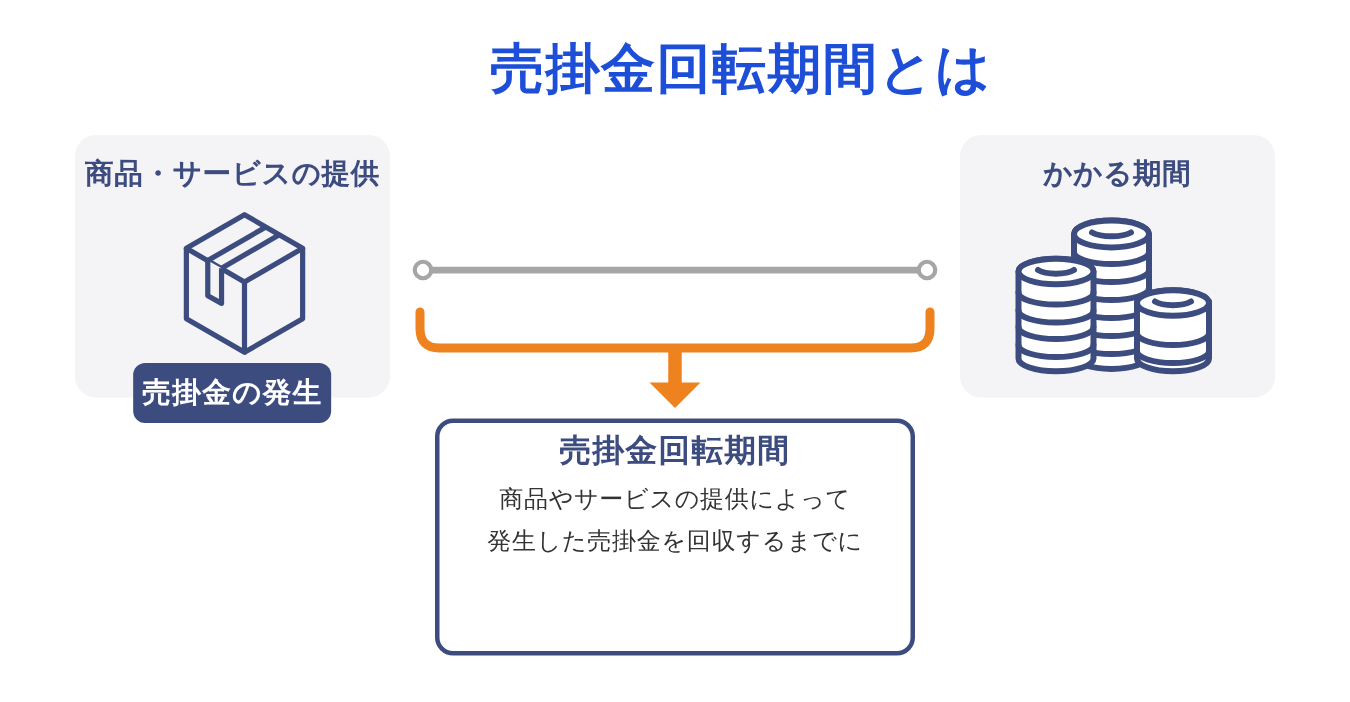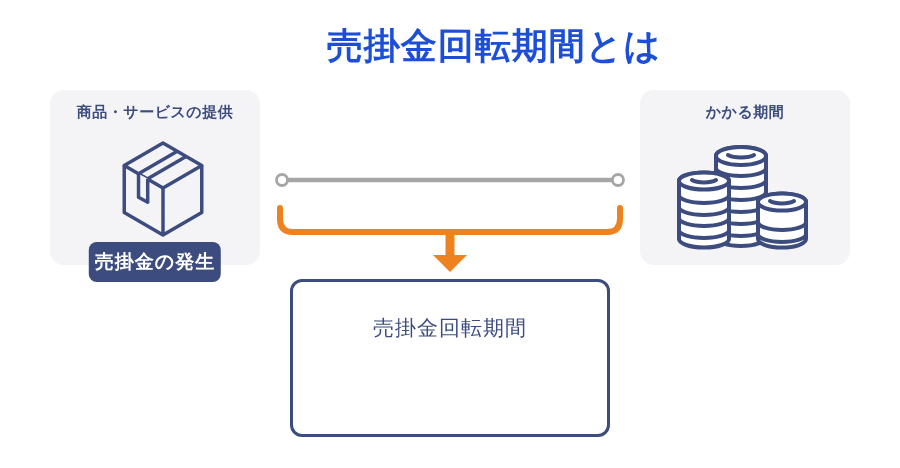--- a/index.html
+++ b/index.html
@@ -12,39 +12,39 @@
     text-align:center;font-size:36px;font-weight:bold;color:#1d4ed8;letter-spacing:1px;padding-left:44px;
   }
   .card{
     position:absolute;top:90px;width:210px;height:175px;
     background:#f4f4f6;border-radius:14px;
   }
   .card-left{left:50px;}
   .card-right{left:640px;}
   .card-label{
     position:absolute;top:13px;left:0;width:100%;text-align:center;
-    font-size:15px;font-weight:bold;color:#3d4c7f;letter-spacing:0.5px;
+    font-size:19px;font-weight:bold;color:#3d4c7f;letter-spacing:0.5px;
   }
   .icon-wrap{position:absolute;display:block;line-height:0;}
   .pkg{left:62px;top:48px;width:102px;height:102px;}
   .coins{left:36px;top:54px;width:134px;height:106px;}
   .badge{
     position:absolute;left:50%;bottom:-17px;transform:translateX(-50%);
     background:#3d4c7f;color:#ffffff;border-radius:8px;
     padding:7px 6px;white-space:nowrap;
     font-size:19px;font-weight:bold;letter-spacing:1px;
   }
   .timeline{position:absolute;left:270px;top:158px;width:360px;height:120px;}
   .defbox{
     position:absolute;left:290px;top:279px;width:320px;height:158px;
     background:#ffffff;border:3.5px solid #3d4c7f;border-radius:12px;
     box-sizing:border-box;text-align:center;
   }
   .defbox-title{
-    margin-top:32px;font-size:21px;font-weight:normal;color:#3d4c7f;letter-spacing:1px;
+    margin-top:4px;font-size:21px;font-weight:bold;color:#3d4c7f;letter-spacing:1px;
   }
   .defbox-body{
     margin-top:6px;font-size:16px;line-height:28px;color:#333333;letter-spacing:0.5px;
   }
 </style>
 </head>
 <body>
 
 <div class="stage">
 
@@ -114,16 +114,18 @@
     <path d="M10,50 L10,61 Q10,74 23,74 L337,74 Q350,74 350,61 L350,50" fill="none" stroke="#ee821e" stroke-width="6" stroke-linecap="round"></path>
     <g>
       <line x1="180" y1="74" x2="180" y2="99" stroke="#ee821e" stroke-width="9"></line>
       <polygon points="163,97 197,97 180,114" fill="#ee821e"></polygon>
     </g>
   </svg>
 
   <div class="defbox">
     <div class="defbox-title">売掛金回転期間</div>
     <div class="defbox-body">
+      <div>商品やサービスの提供によって</div>
+      <div>発生した売掛金を回収するまでに</div>
     </div>
   </div>
 
 </div>
 
 </body></html>

